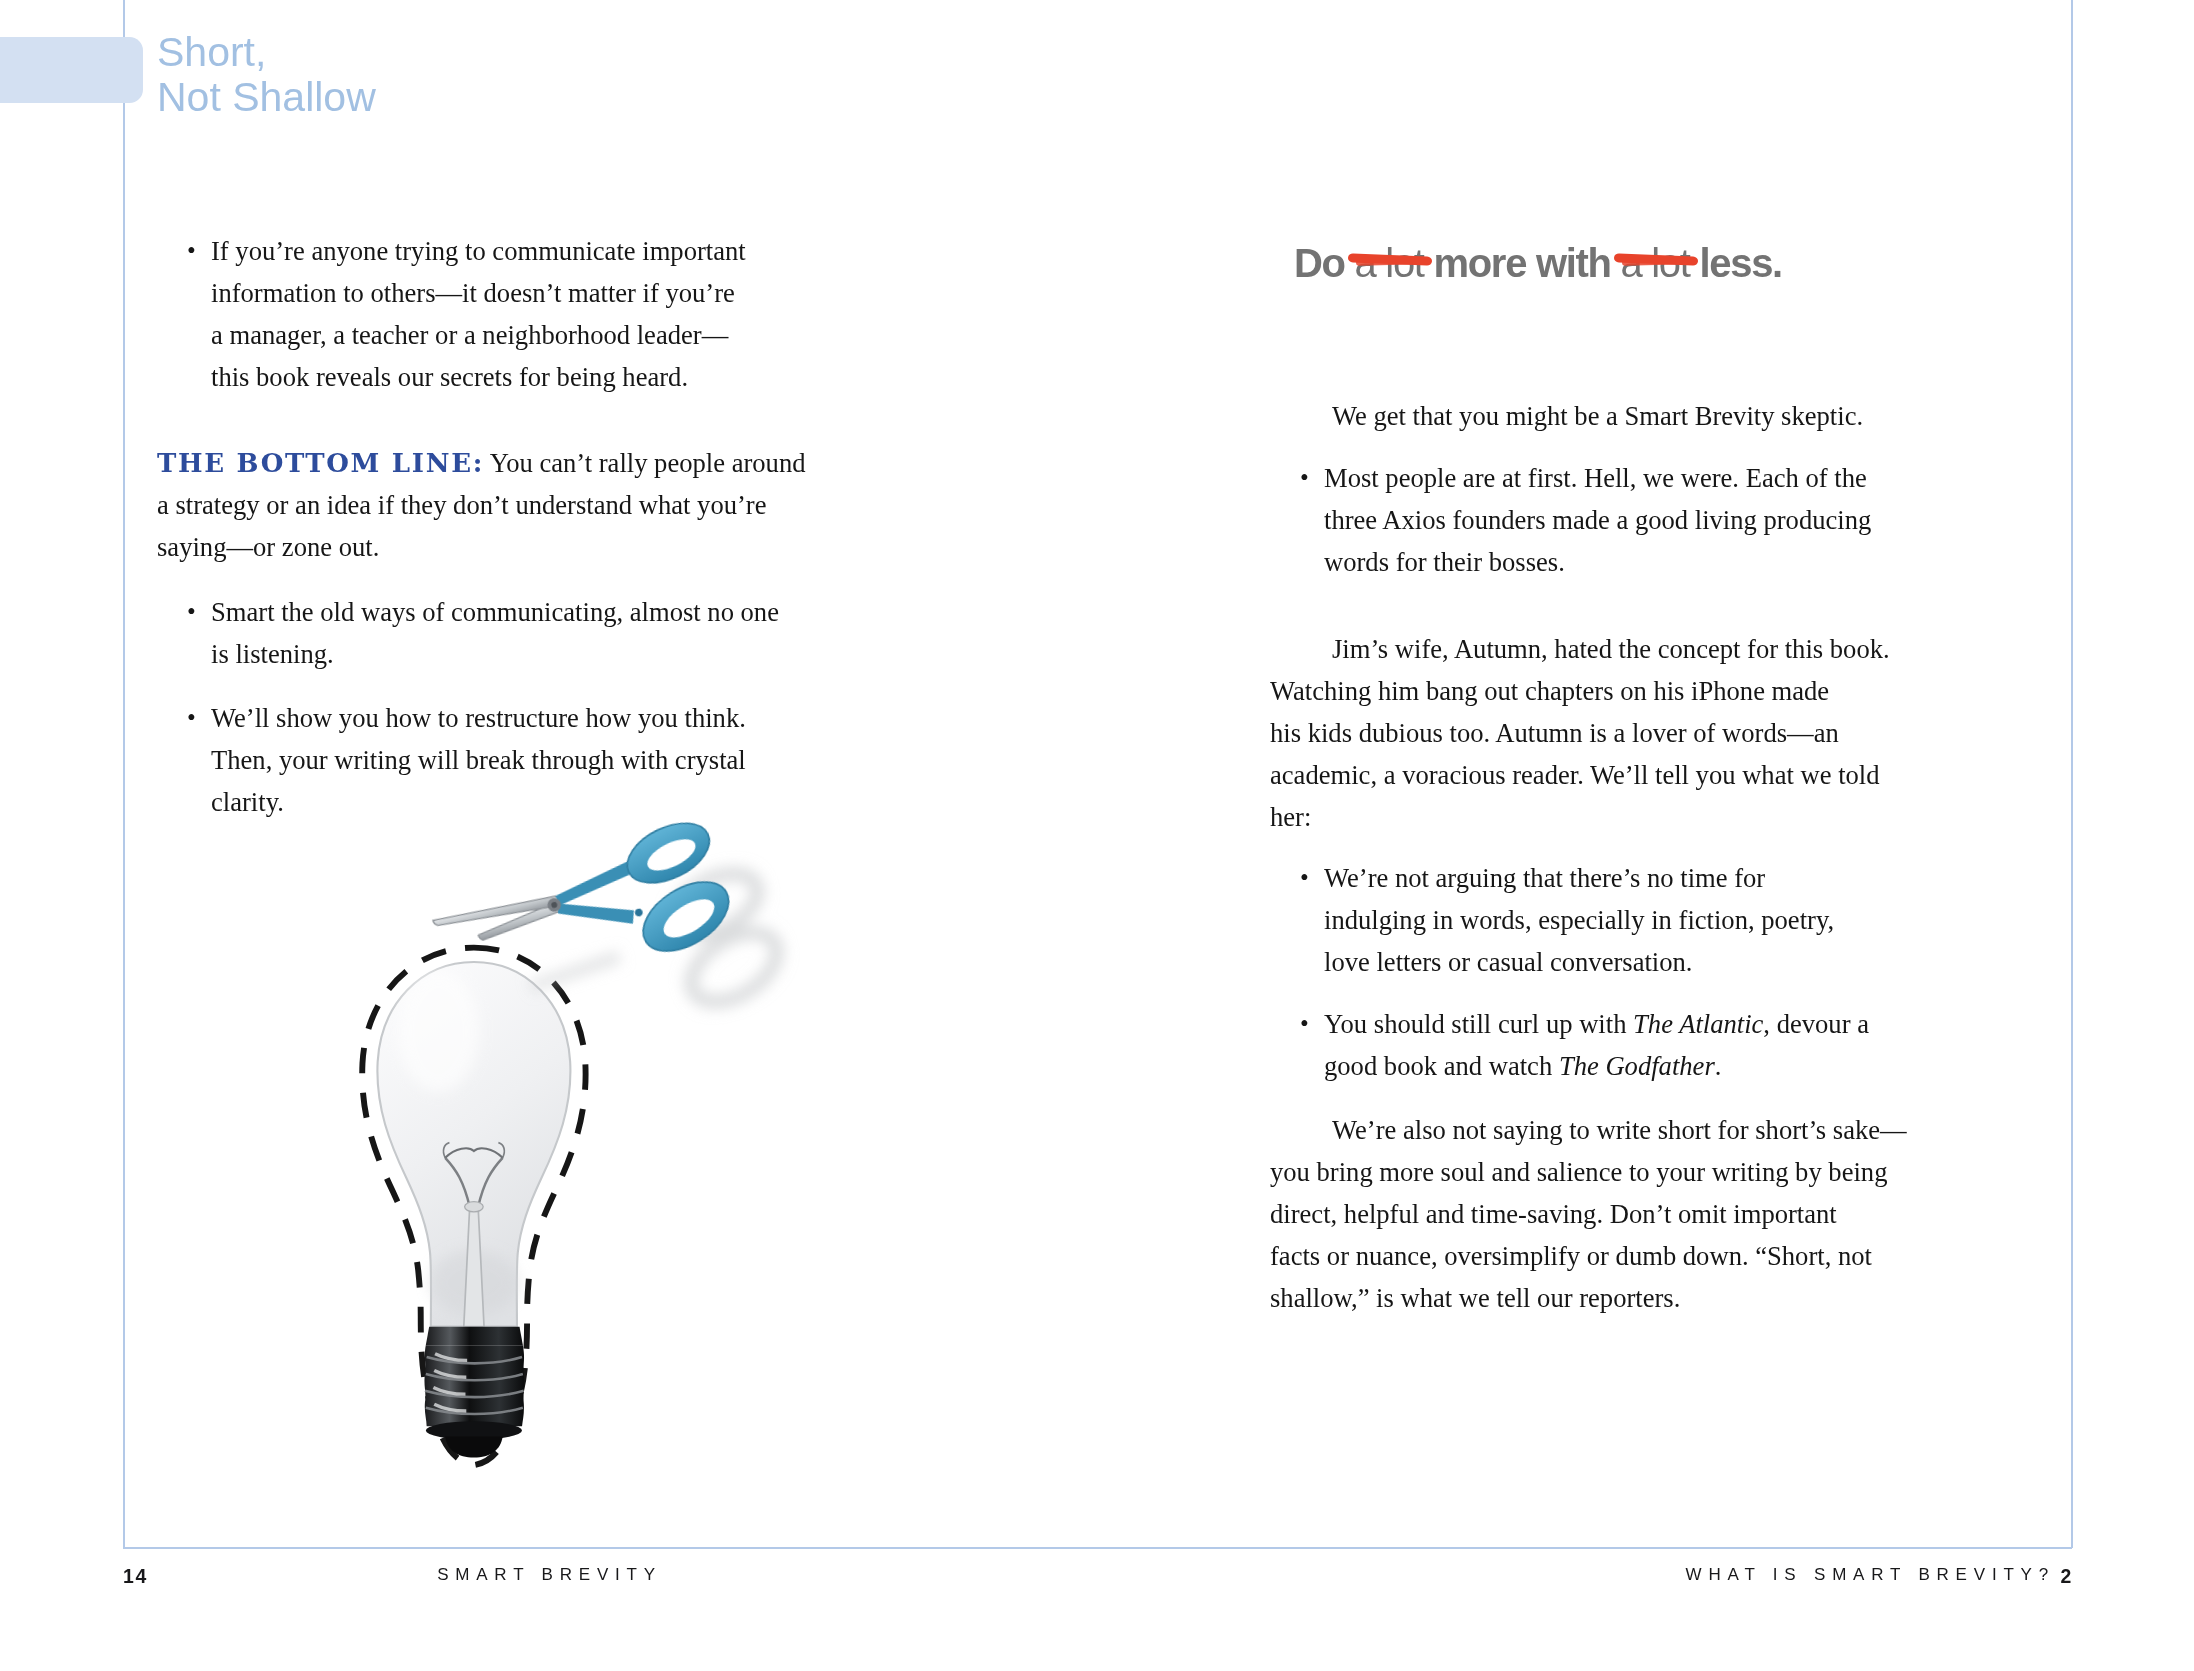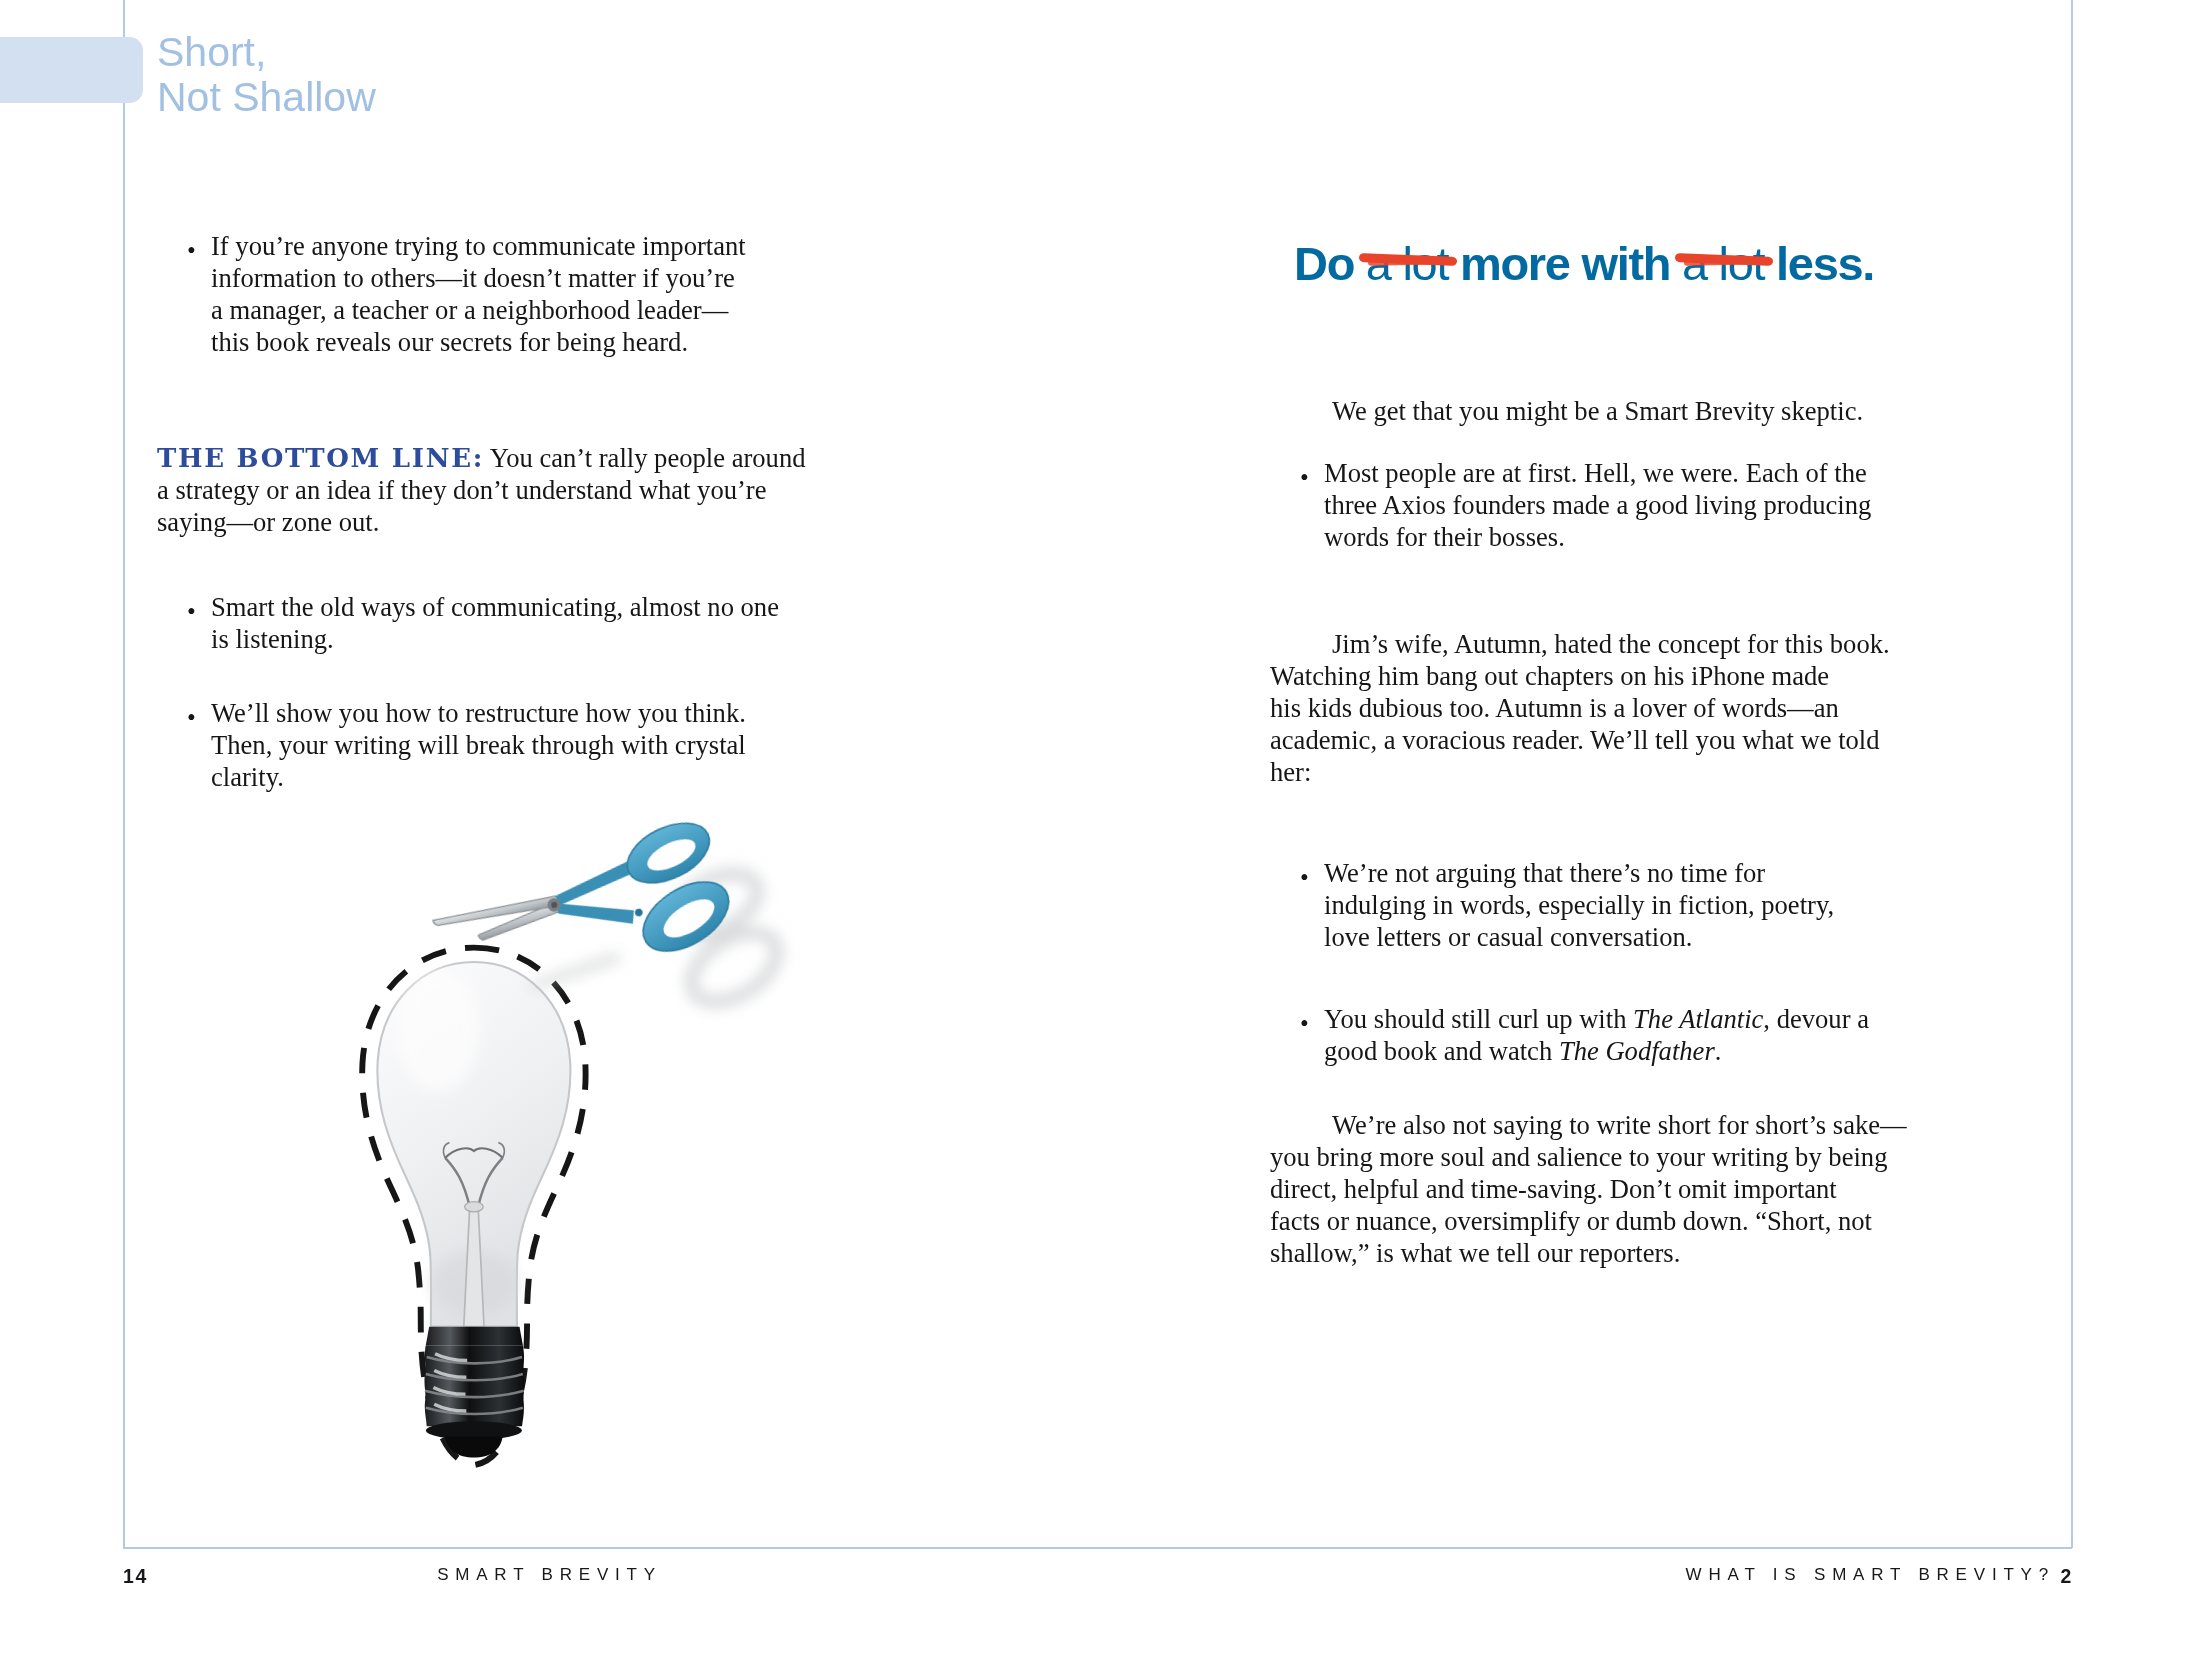--- a/index.html
+++ b/index.html
@@ -19,38 +19,38 @@
   }
   #page-title{
     position:absolute;left:157px;top:30px;
     font-family:"Liberation Sans",sans-serif;font-weight:normal;
     font-size:41px;line-height:45px;color:#a2c0e2;letter-spacing:0;
   }
   
   .col-left{left:157px;width:810px;}
   .col-right{left:1270px;width:802px;}
   .para,.bullet{
-    position:absolute;font-size:26.6px;line-height:32px;white-space:pre-line;
+    position:absolute;font-size:26.6px;line-height:42px;white-space:pre-line;
   }
   .bullet{padding-left:54px;}
   .bullet::before{
     content:"\2022";position:absolute;left:30px;top:0;
     font-size:25px;line-height:41px;color:#161616;
   }
   .indent{text-indent:62px;}
   .bl-label{
     font-family:"DejaVu Serif",serif;font-weight:bold;
     font-size:26px;color:#2d4c9c;letter-spacing:1.7px;white-space:normal;
   }
   .ital{font-style:italic;}
   
   #headline{
     position:absolute;left:1294px;top:233px;width:760px;
     font-family:"Liberation Sans",sans-serif;font-weight:bold;
-    font-size:47px;line-height:61px;letter-spacing:-1.3px;color:#0369a1;
+    font-size:40px;line-height:61px;letter-spacing:-1.3px;color:#737373;
     white-space:nowrap;
   }
   #headline .strike{
     font-weight:normal;position:relative;display:inline-block;
   }
   #headline .strike::after{
     content:"";position:absolute;left:-6.8px;right:-8.4px;top:22px;height:9.3px;
     background:#e8432b;border-radius:5px/4.2px;transform:rotate(2.4deg);
   }
   #headline .strike::before{

